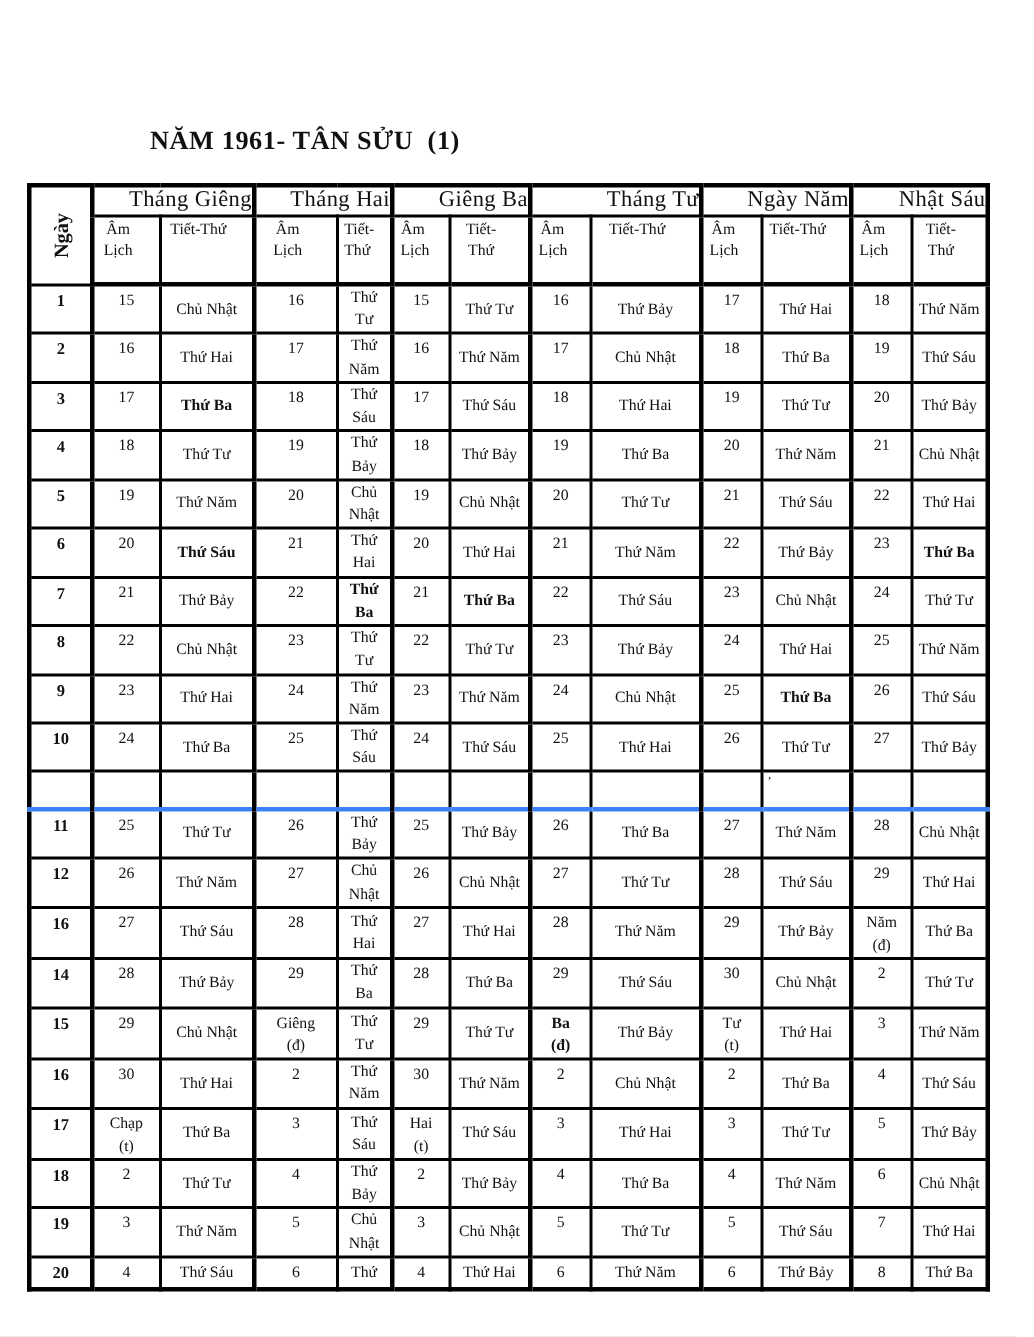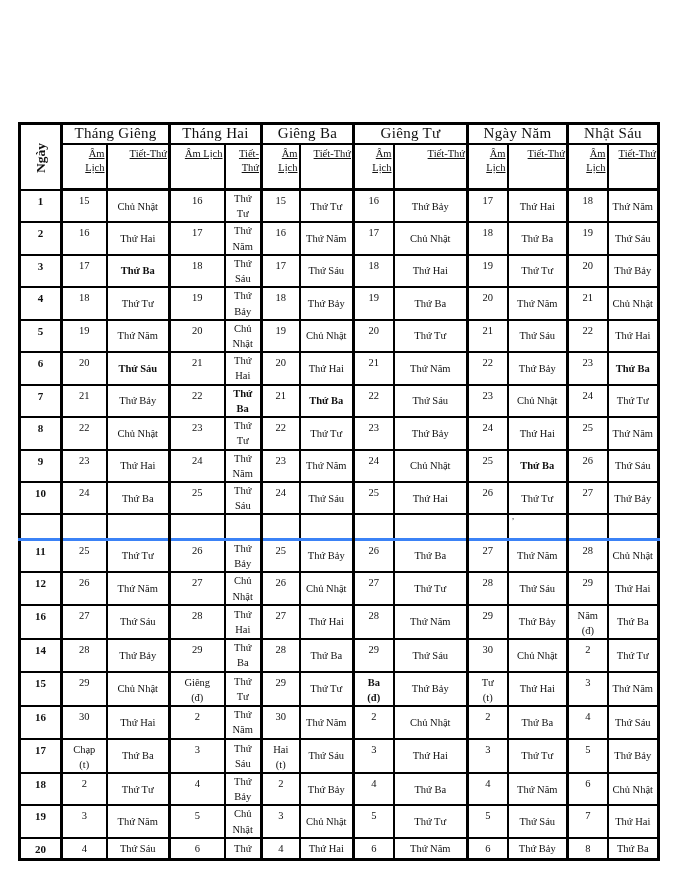--- a/index.html
+++ b/index.html
@@ -5,43 +5,44 @@
   html,body{margin:0;padding:0;background:#d9d9d9;}
   .page{position:relative;width:689px;height:891px;margin:0 auto;background:#ffffff;
         font-family:"Liberation Serif","DejaVu Serif",serif;color:#111;overflow:hidden;}
   .title{position:absolute;left:100px;top:83px;font-size:17.5px;font-weight:bold;
          letter-spacing:.4px;white-space:pre;}
   table.cal{position:absolute;left:18px;top:122px;width:639px;border-collapse:collapse;
             table-layout:fixed;border:3px solid #000;}
   th,td{border:2px solid #000;padding:0;overflow:hidden;}
   .grp{border-left:3px solid #000;}
   tr.months-row{height:20px;}
-  tr.months-row th.month{font-size:15px;font-weight:normal;text-align:center;
+  tr.months-row th.month{font-size:15px;font-weight:normal;text-align:right;
                          vertical-align:middle;letter-spacing:.3px;}
   th.ngay{vertical-align:middle;text-align:center;}
   th.ngay div{display:inline-block;transform:rotate(-90deg);white-space:nowrap;
               font-size:13.5px;font-weight:bold;}
   tr.sub{height:46px;}
-  tr.sub th{font-size:10.5px;font-weight:normal;text-align:right;vertical-align:top;
-            padding:2px 1px 0 4px;line-height:1.35;border-bottom:3px solid #000;text-decoration:underline;}
+  tr.sub th{font-size:10.5px;font-weight:normal;text-align:center;vertical-align:top;
+            padding:2px 15px 0 4px;line-height:1.35;border-bottom:3px solid #000;}
   tbody tr{height:30px;}
   tbody tr.blank{height:25px;}
   tbody tr.last{height:22px;}
   tbody tr.thick-top td{border-top:3px solid #3b82f6;}
   td{font-size:10.5px;line-height:1.45;}
   td.day{font-weight:bold;font-size:11px;text-align:center;vertical-align:top;padding-top:3px;}
   td.am{text-align:center;vertical-align:top;padding-top:2px;white-space:pre-line;}
   td.tiet{text-align:center;vertical-align:middle;padding:0 2px;}
   td.b{font-weight:bold;}
   td.markcell{text-align:left;vertical-align:top;font-size:9px;padding-left:3px;color:#333;}
 </style>
 </head>
 <body>
 
 <div class="page">
+  <div class="title">NĂM 1961- TÂN SỬU  (1)</div>
   <table class="cal">
     <colgroup>
       <col style="width:42px">
         <col style="width:45px">
         <col style="width:63px">
       <col style="width:55px">
         <col style="width:37px">
         <col style="width:38px">
       <col style="width:54px">
         <col style="width:40px">
@@ -50,21 +51,21 @@
         <col style="width:60px">
         <col style="width:40px">
       <col style="width:51px">
     </colgroup>
     <thead>
         <tr class="months-row">
           <th rowspan="2" class="ngay"><div>Ngày</div></th>
           <th colspan="2" class="month grp">Tháng Giêng</th>
           <th colspan="2" class="month grp">Tháng Hai</th>
           <th colspan="2" class="month grp">Giêng Ba</th>
-          <th colspan="2" class="month grp">Giêng Tư</th>
+          <th colspan="2" class="month grp">Tháng Tư</th>
           <th colspan="2" class="month grp">Ngày Năm</th>
           <th colspan="2" class="month grp">Nhật Sáu</th>
         </tr>
         <tr class="sub">
           <th class="grp">Âm Lịch</th>
           <th class="">Tiết-Thứ</th>
           <th class="grp">Âm Lịch</th>
           <th class="">Tiết-Thứ</th>
           <th class="grp">Âm Lịch</th>
           <th class="">Tiết-Thứ</th>

